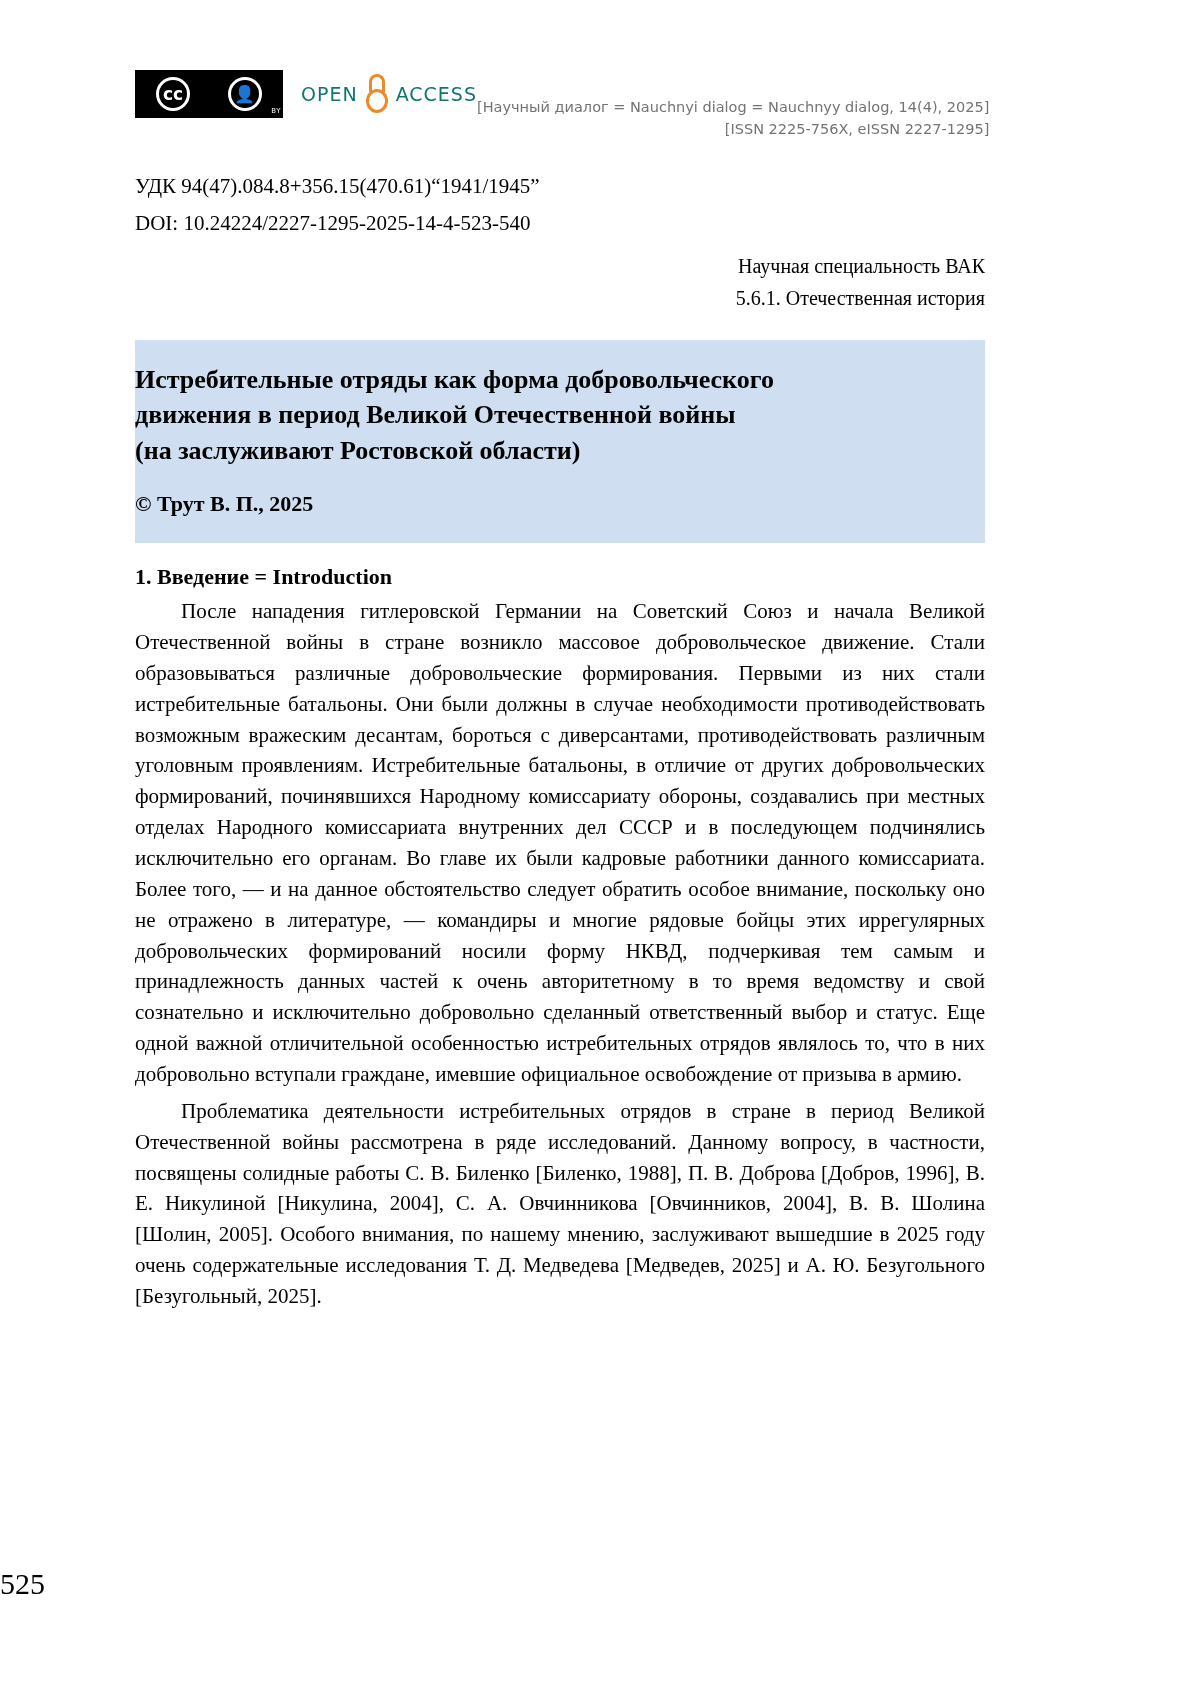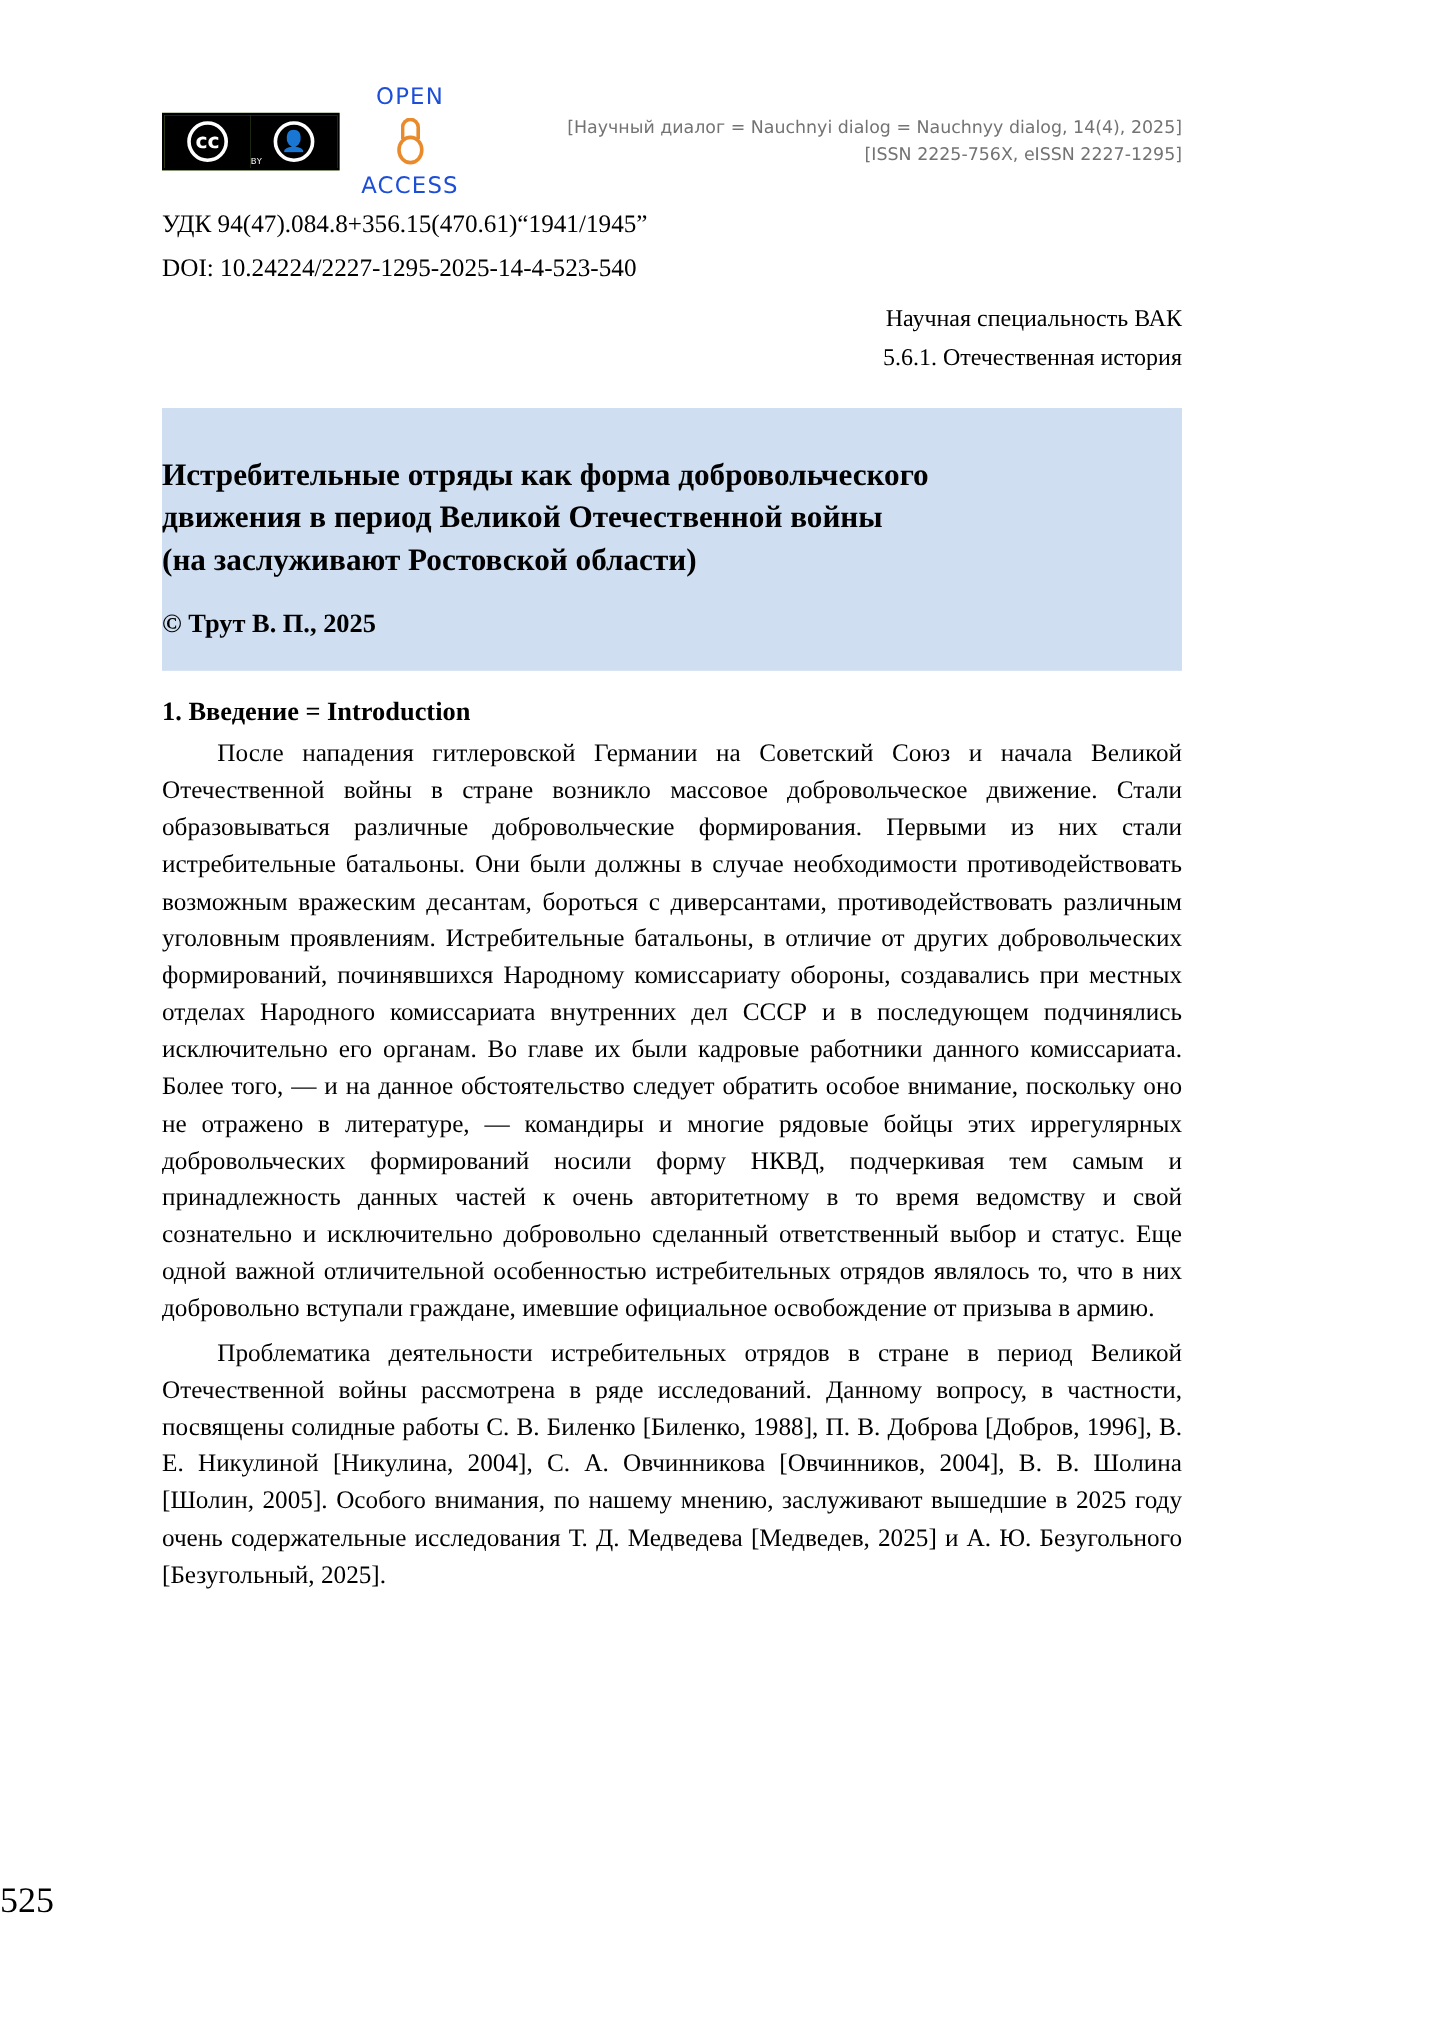--- a/index.html
+++ b/index.html
@@ -71,35 +71,34 @@
     font-weight: bold;
     font-size: 17px;
     line-height: 1;
     box-sizing: border-box;
   }
   .cc-by-label {
     position: absolute;
     bottom: 1px;
     left: 0;
     width: 100%;
-    text-align: left;
+    text-align: right;
     color: #fff;
     font-family: "DejaVu Sans", sans-serif;
     font-size: 7px;
     letter-spacing: 0.5px;
   }
   .oa-badge {
     display: flex;
     align-items: center;
     gap: 6px;
     font-family: "DejaVu Sans", sans-serif;
     font-size: 19px;
     letter-spacing: 1px;
-    color: #1d4ed8;
-    flex-direction: column;
+    color: #0f766e;
   }
   .oa-lock {
     width: 26px;
     height: 40px;
     position: relative;
     display: inline-block;
   }
   .oa-lock .shackle {
     position: absolute;
     top: 0; left: 5px;
@@ -141,21 +140,20 @@
   }
 
   
   .title-block {
     margin-top: 26px;
     background: #cfdef0;
     padding: 22px 0 26px 0;
   }
   .title-inner {
     padding: 0 26px 0 0;
-    margin-top: 16px;
   }
   .article-title {
     font-size: 26px;
     font-weight: bold;
     line-height: 1.38;
     margin: 0;
   }
   .copyright {
     margin-top: 22px;
     font-size: 22px;

